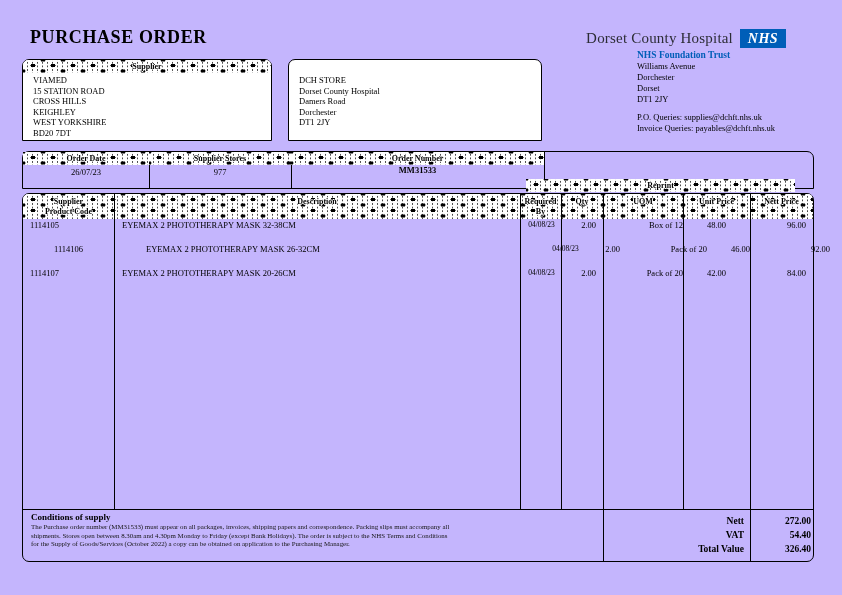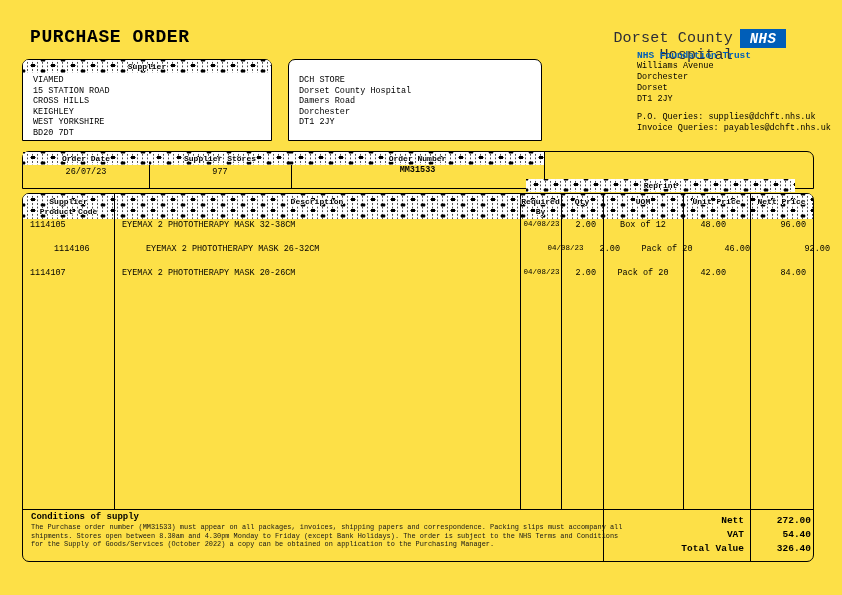--- a/index.html
+++ b/index.html
@@ -1,18 +1,18 @@
 <!DOCTYPE html>
 <html><head>
 <meta charset="utf-8">
 <style>
   html,body { margin:0; padding:0; background:#ffffff; }
   .page {
-    position:relative; width:842px; height:595px; background:#fde047;
-    font-family:Liberation Mono, monospace; color:#000; overflow:hidden;
+    position:relative; width:842px; height:595px; background:#c4b5fd;
+    font-family:Liberation Serif, serif; color:#000; overflow:hidden;
   }
   .abs { position:absolute; }
 
   
   .hatch {
     background-color:#fff;
     background-image:
       radial-gradient(4px 3px at 50% 50%, #000 60%, rgba(0,0,0,0) 66%),
       radial-gradient(4px 3px at 50% 50%, #000 60%, rgba(0,0,0,0) 66%),
       radial-gradient(1.2px 1px at 50% 50%, #4a4a4a 75%, rgba(0,0,0,0) 82%);
@@ -59,21 +59,21 @@
   .col-label { position:absolute; text-align:center; font-size:8px; line-height:9.5px; padding-top:3px; }
   .vline { position:absolute; top:0; width:0; border-left:1.3px solid #000; }
   .hline-bottom { position:absolute; top:315px; left:0; right:0; border-top:1.4px solid #000; }
 
   .item-row { position:absolute; left:0; right:0; height:11px; font-size:8.5px; }
   .cell { position:absolute; white-space:nowrap; }
   .cell-code { left:7px; }
   .cell-desc { left:99px; }
   .cell-req  { left:498px; width:41px; text-align:center; font-size:7.5px; }
   .cell-qty  { left:538px; width:35px; text-align:right; }
-  .cell-uom  { left:580px; width:80px; text-align:center; }
+  .cell-uom  { left:580px; width:80px; text-align:right; }
   .cell-unit { left:660px; width:43px; text-align:right; }
   .cell-nett { left:727px; width:56px; text-align:right; }
 
   
   .conditions { position:absolute; left:8px; top:318px; width:566px; }
   .cond-head { font-size:9px; font-weight:bold; margin-bottom:1px; }
   .cond-line { font-size:6.9px; line-height:8.5px; white-space:nowrap; color:#161616; }
   .totals-labels { position:absolute; left:580px; top:320px; width:141px; text-align:right;
                    font-weight:bold; font-size:9.5px; line-height:14px; }
   .totals-values { position:absolute; left:727px; top:320px; width:61px; text-align:right;

